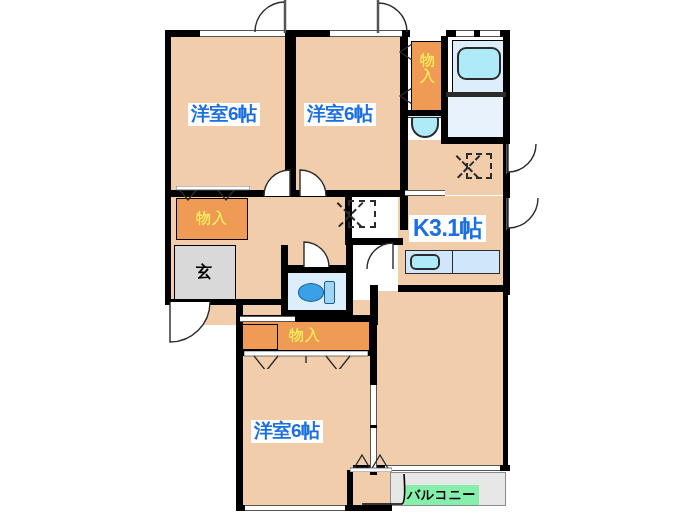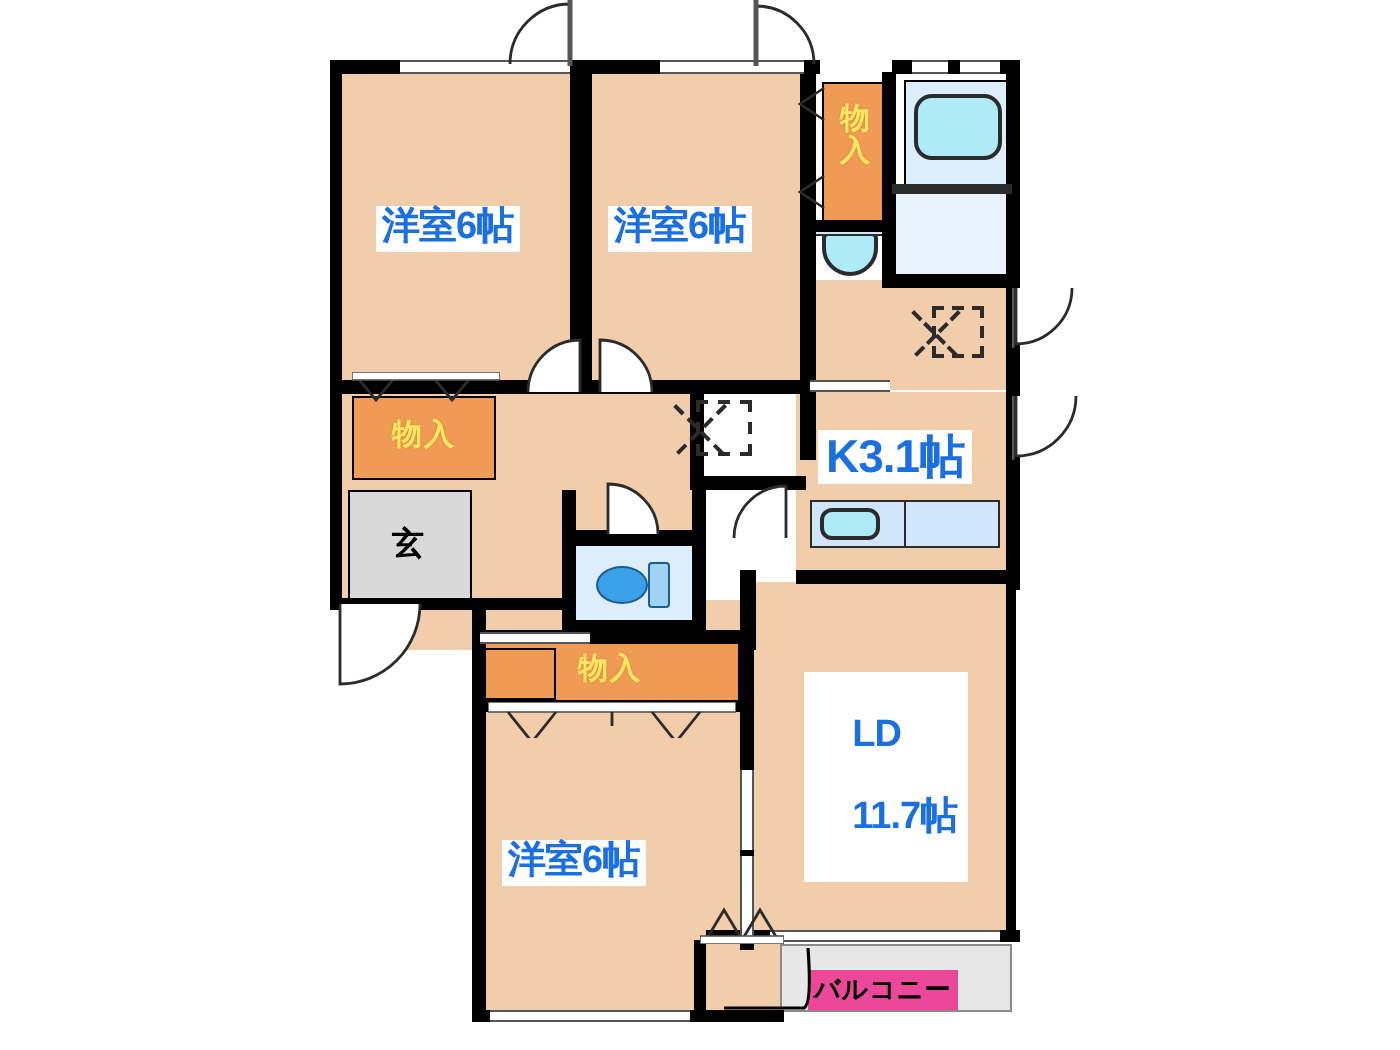--- a/index.html
+++ b/index.html
@@ -69,21 +69,21 @@
   .label-genkan {
     position: absolute;
     color: #000000;
     font-weight: 700;
     font-size: 16px;
     white-space: pre;
   }
   .label-balcony {
     position: absolute;
     color: #000000;
-    background: #ec4899;
+    background: #86efac;
     font-weight: 700;
     font-size: 13px;
     white-space: pre;
     letter-spacing: 0.5px;
     padding: 1px 3px;
   }
   
   .window {
     position: absolute; background: #ffffff;
     border-top: 1px solid #555; border-bottom: 1px solid #555;
@@ -297,18 +297,14 @@
 
   <svg class="fold" style="left:398px; top:40px; width:16px; height:74px;">
     <path d="M 14 4 L 2 12 L 14 20" stroke="#2b2b2b" stroke-width="1.3" fill="none"></path>
     <path d="M 14 48 L 2 56 L 14 64" stroke="#2b2b2b" stroke-width="1.3" fill="none"></path>
   </svg>
 
   <div class="label label-room" style="left:188px; top:103px;">洋室6帖</div>
   <div class="label label-room" style="left:304px; top:103px;">洋室6帖</div>
   <div class="label label-room" style="left:251px; top:420px;">洋室6帖</div>
   <div class="label label-k" style="left:409px; top:215px;">K3.1帖</div>
-  <div class="label label-ld" style="left:402px; top:336px;">
-    <span>LD</span><br>
-    <span>11.7帖</span>
-  </div>
 
 </div>
 
 </body></html>

